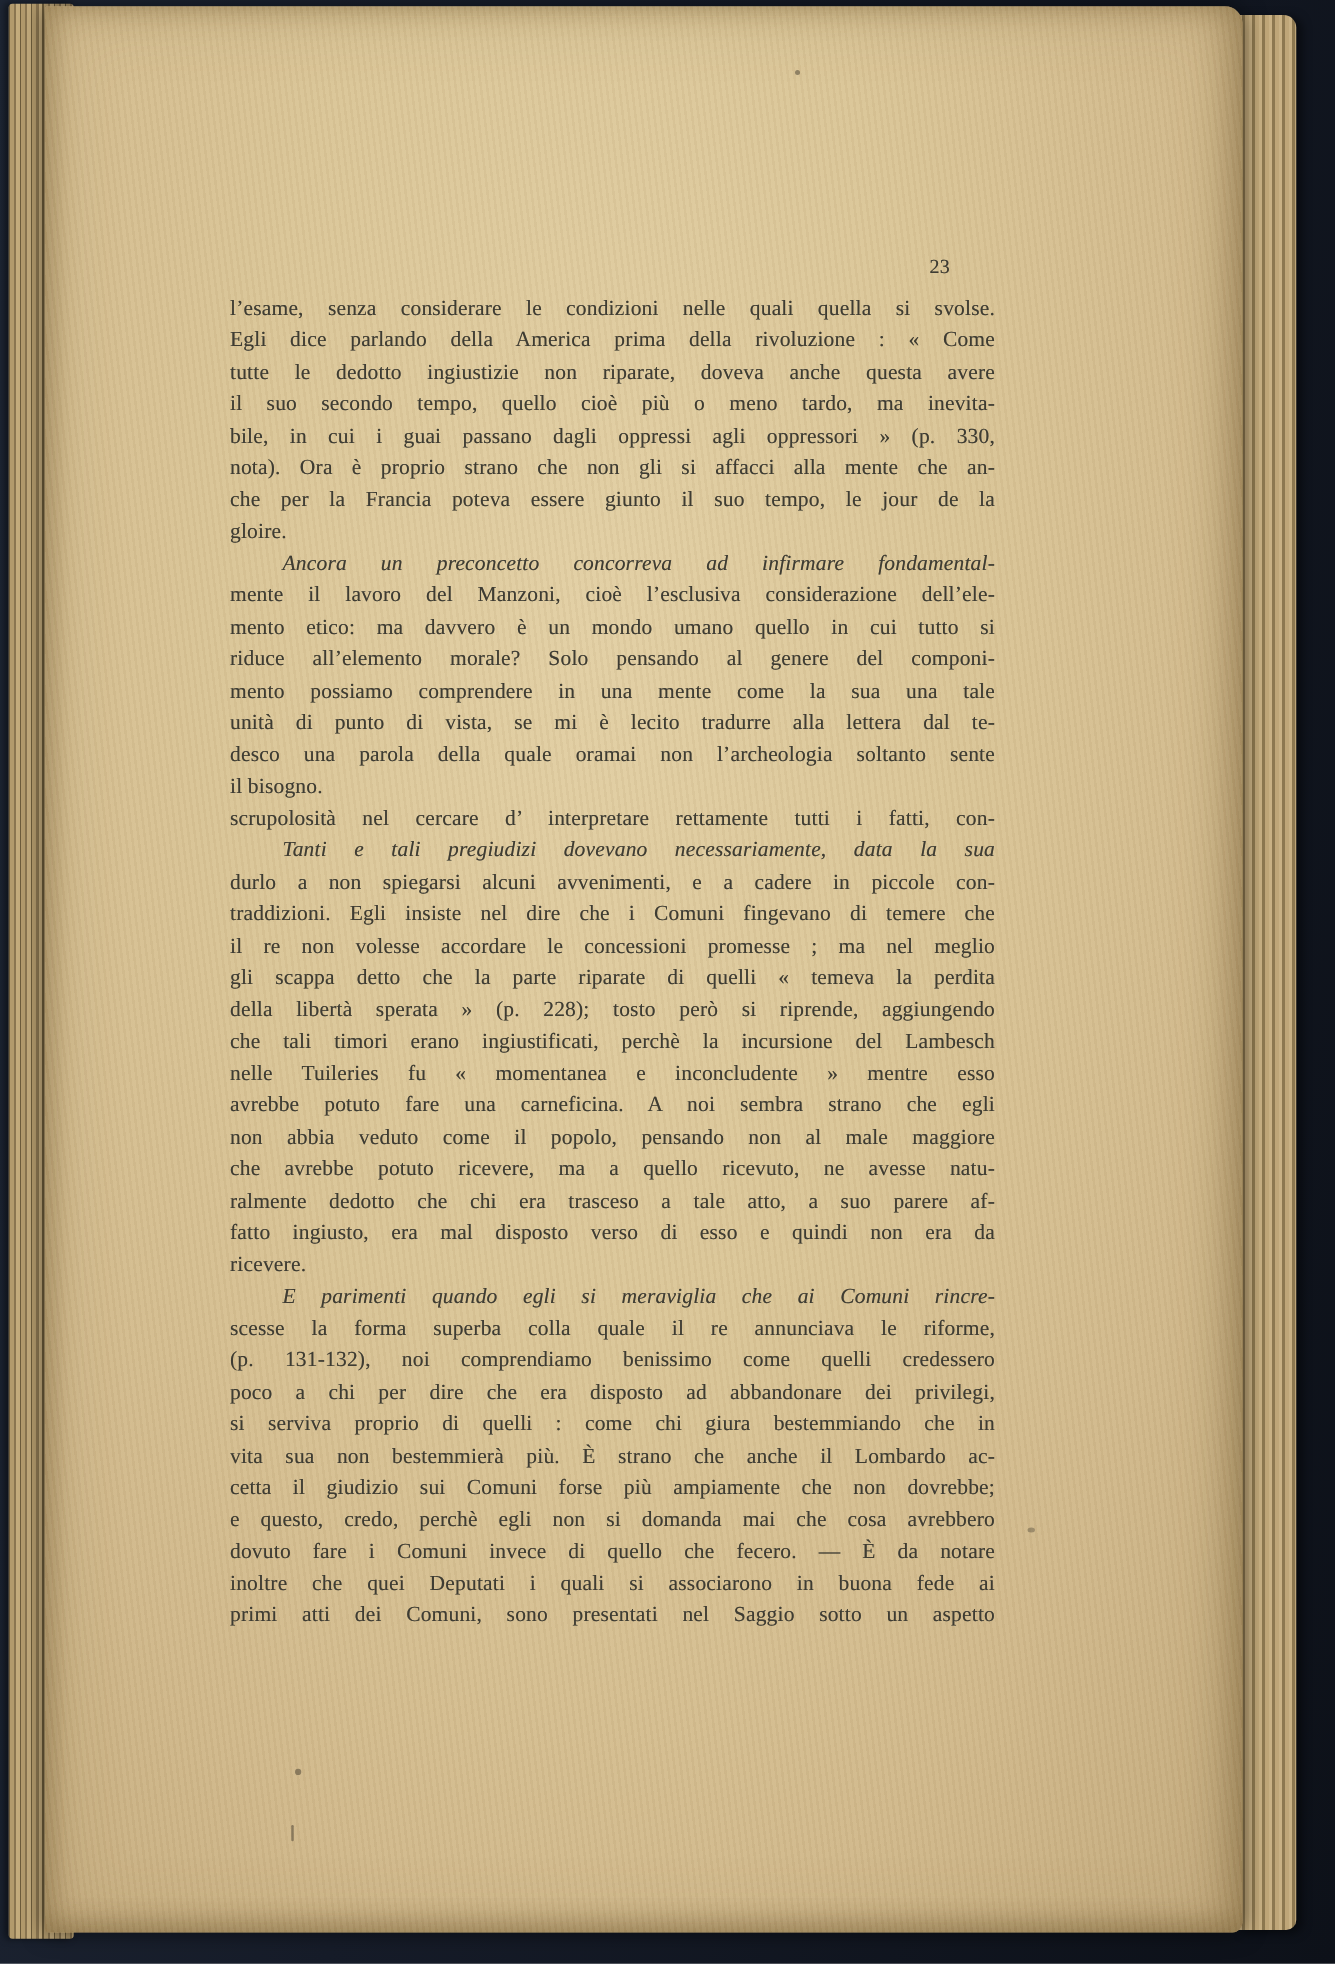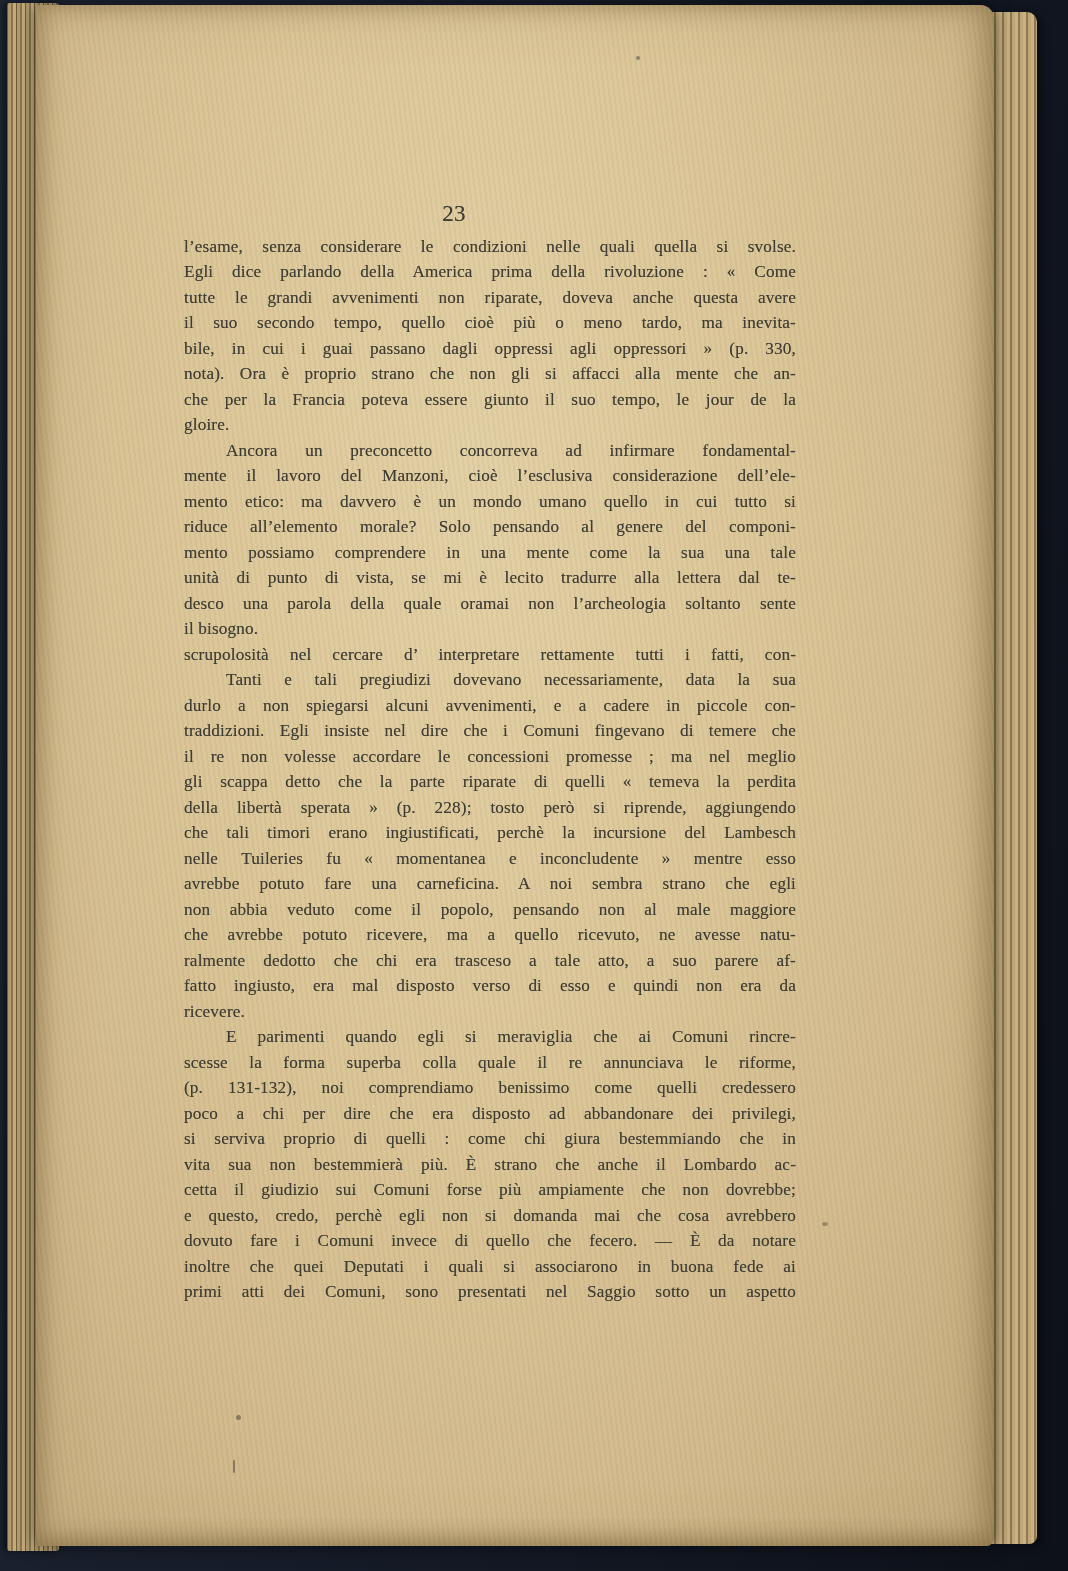--- a/index.html
+++ b/index.html
@@ -42,27 +42,27 @@
     background: repeating-linear-gradient(83deg,
       rgba(120,95,55,.05) 0 2px, rgba(255,245,215,.04) 2px 5px);
   }
 
   .text-block {
     position: absolute; left: 112px; top: 196px; width: 648px;
     color: #3e3c33;
     font-size: 17.2px; line-height: 25.5px; letter-spacing: .15px;
     text-shadow: 0 0 .5px rgba(62,60,51,.5);
   }
-  .page-number { text-align: center; padding-right: 36px; margin-bottom: 7px; font-size: 23px; }
+  .page-number { text-align: right; padding-right: 36px; margin-bottom: 7px; font-size: 16px; }
 
   .para { margin: 0; }
   .line { white-space: normal; margin-left: 36px; }
   .line.just { text-align: justify; height: 25.5px; overflow: hidden; }
   .line.just::after { content: ""; display: inline-block; width: 100%; height: 0; }
-  .line.indent { text-indent: 42px; }
+  .line.indent { text-indent: 42px; font-style: italic; }
 
   .speck { position: absolute; background: #5b5240; border-radius: 50%; opacity: .6; }
   .s1 { left: 600px; top: 51px;  width: 4px; height: 4px; }
   .s2 { left: 786px; top: 1217px; width: 6px; height: 4px; opacity: .45; }
   .s3 { left: 200px; top: 1410px; width: 5px; height: 5px; }
   .s4 { left: 197px; top: 1455px; width: 2px; height: 13px; border-radius: 1px; }
 </style>
 </head>
 <body>
 
@@ -74,21 +74,21 @@
     <div class="speck s1"></div>
     <div class="speck s2"></div>
     <div class="speck s3"></div>
     <div class="speck s4"></div>
     <div class="text-block">
       <div class="page-number">23</div>
       <div id="paragraphs">
           <div class="para">
             <div class="line just">l’esame, senza considerare le condizioni nelle quali quella si svolse.</div>
             <div class="line just">Egli dice parlando della America prima della rivoluzione : « Come</div>
-            <div class="line just">tutte le grandi avvenimenti non riparate, doveva anche questa avere</div>
+            <div class="line just">tutte le dedotto ingiustizie non riparate, doveva anche questa avere</div>
             <div class="line just">il suo secondo tempo, quello cioè più o meno tardo, ma inevita-</div>
             <div class="line just">bile, in cui i guai passano dagli oppressi agli oppressori » (p. 330,</div>
             <div class="line just">nota). Ora è proprio strano che non gli si affacci alla mente che an-</div>
             <div class="line just">che per la Francia poteva essere giunto il suo tempo, le jour de la</div>
             <div class="line">gloire.</div>
           </div>
           <div class="para">
             <div class="line just indent">Ancora un preconcetto concorreva ad infirmare fondamental-</div>
             <div class="line just">mente il lavoro del Manzoni, cioè l’esclusiva considerazione dell’ele-</div>
             <div class="line just">mento etico: ma davvero è un mondo umano quello in cui tutto si</div>

